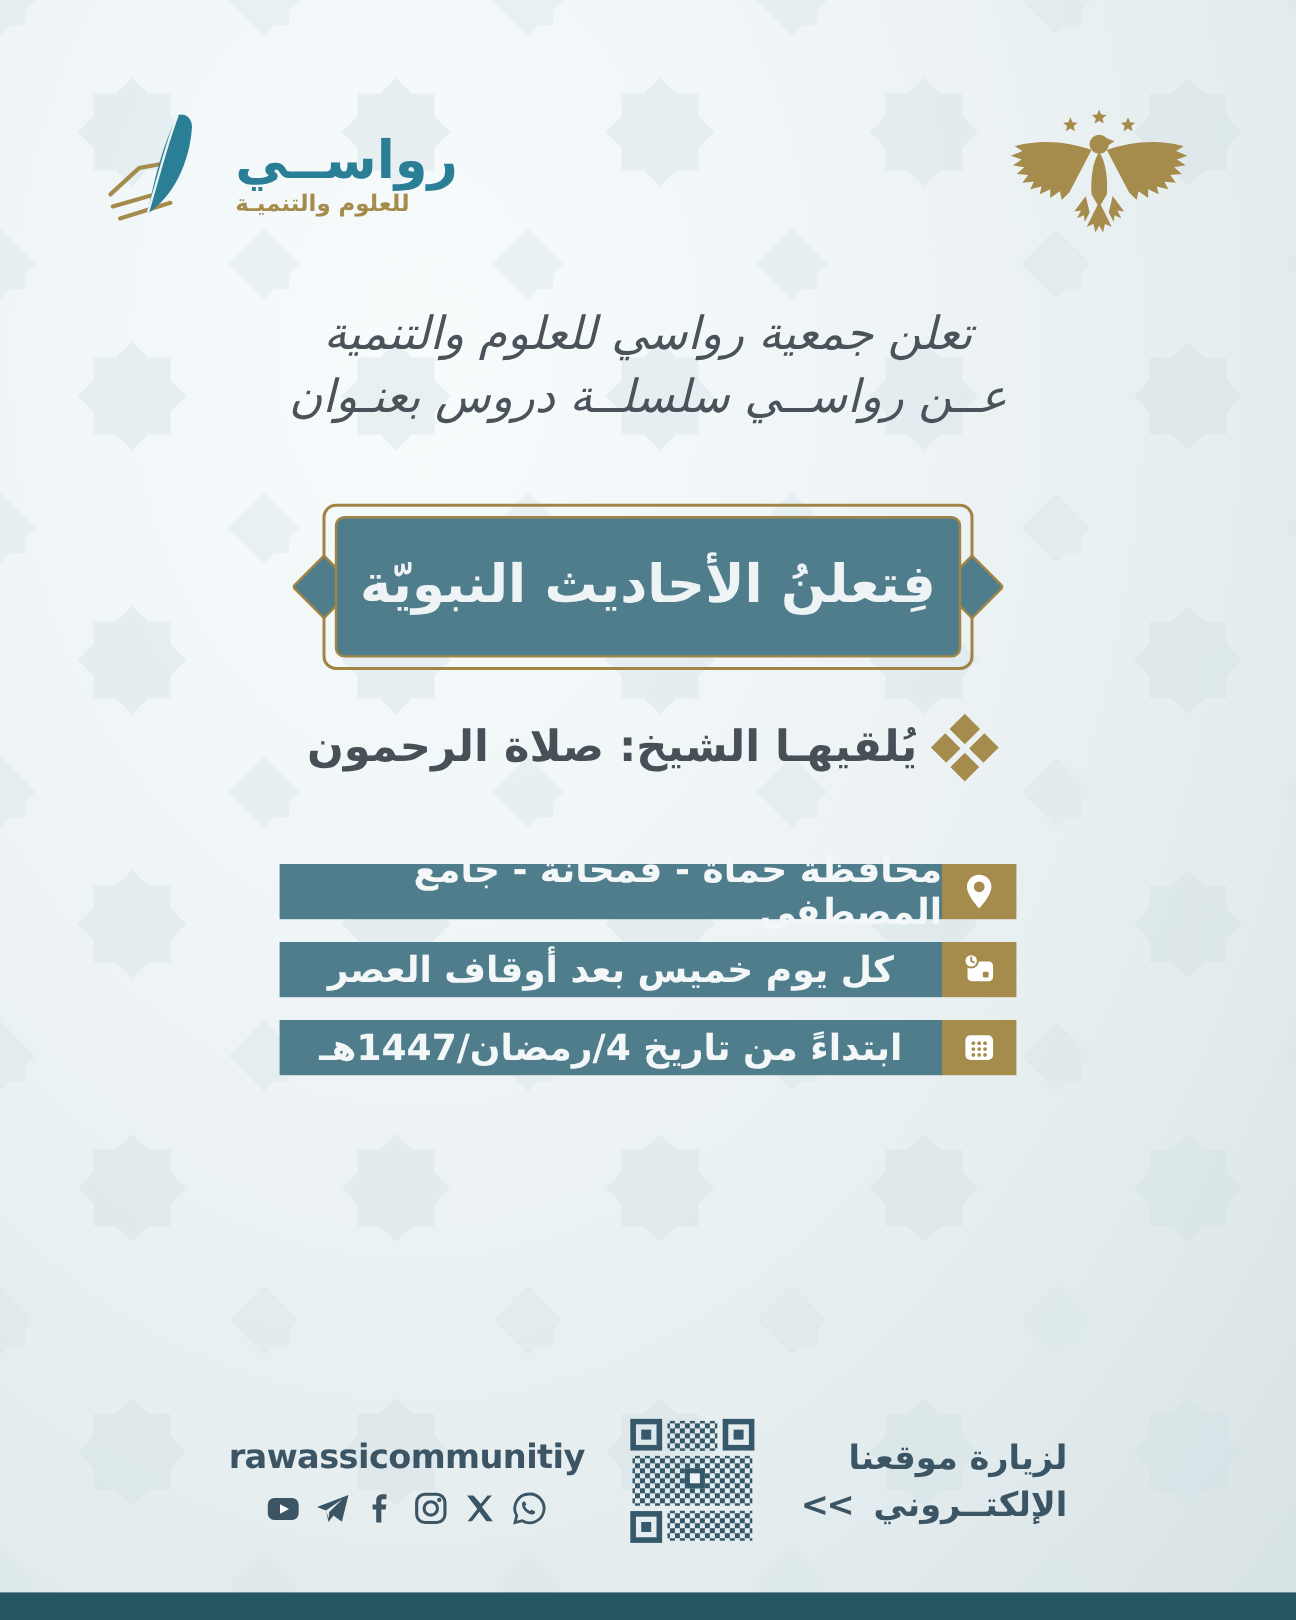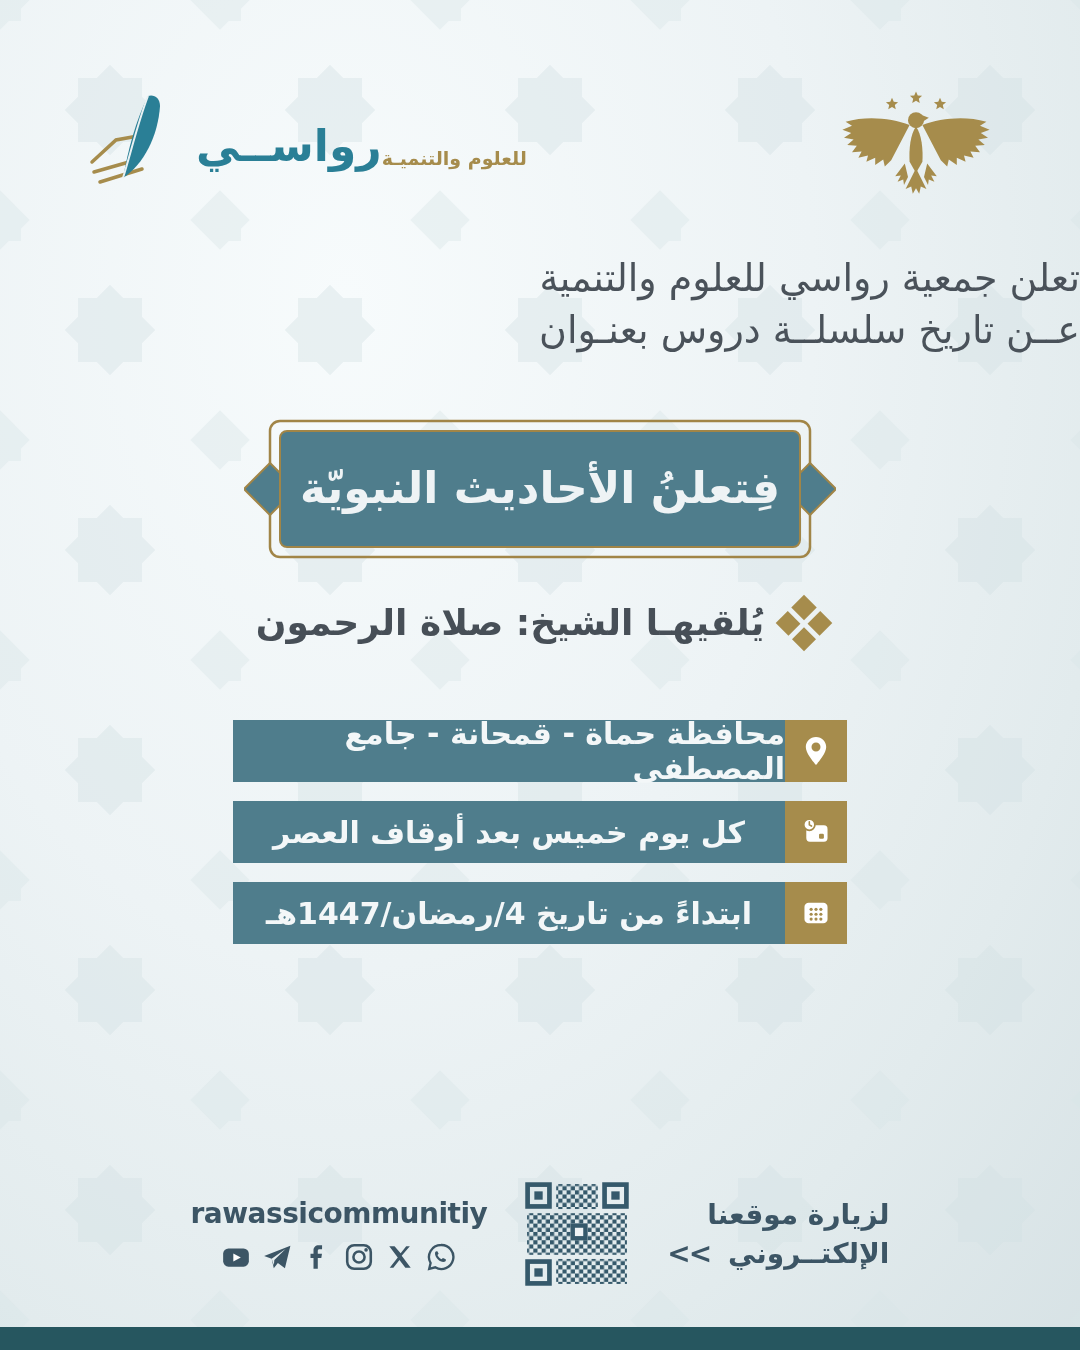--- a/index.html
+++ b/index.html
@@ -5,32 +5,32 @@
   * { margin:0; padding:0; box-sizing:border-box; }
   body { background:#c9d4d7; font-family:"DejaVu Sans","Liberation Sans",sans-serif; }
   .poster {
     position:relative; width:1080px; height:1350px; margin:0 auto; overflow:hidden;
     background:radial-gradient(ellipse at 32% 22%, #f7fbfc 0%, #edf3f5 45%, #e2ebed 75%, #d7e2e5 100%);
   }
   .bg-pattern { position:absolute; inset:0; pointer-events:none; }
 
   
   .rawassi-logo { position:absolute; top:92px; left:86px; display:flex; align-items:center; gap:10px; }
-  .rawassi-text { display:flex; flex-direction:row; align-items:flex-end; }
+  .rawassi-text { display:flex; flex-direction:column; align-items:flex-start; }
   .rawassi-title { color:#2a7f96; font-size:44px; font-weight:bold; line-height:1.05; }
   .rawassi-sub   { color:#a68c4c; font-size:19px; font-weight:bold; margin-top:2px; }
 
   .awqaf-logo { position:absolute; top:84px; right:84px; display:flex; align-items:center; gap:14px; direction:rtl; }
   .awqaf-text { display:flex; flex-direction:column; align-items:center; }
   .awqaf-line { color:#a68c4c; font-size:31px; font-weight:bold; line-height:1.35; }
 
   
   .announcement {
-    position:absolute; top:252px; left:0; width:100%; direction:rtl; 
-    color:#4a525a; font-size:38px; line-height:1.38; letter-spacing:-0.5px;
+    position:absolute; top:252px; left:0; width:100%; direction:rtl; text-align:center;
+    color:#4a525a; font-size:38px; line-height:1.38; letter-spacing:-0.5px;font-style:italic;
   }
 
   
   .title-frame { position:absolute; top:418px; left:50%; transform:translateX(-50%); width:592px; height:142px; }
   .title-frame svg { position:absolute; inset:0; }
   .title-text {
     position:absolute; inset:0; display:flex; align-items:center; justify-content:center;
     color:#eef3f5; font-size:44px; font-weight:bold; direction:rtl; padding-bottom:4px;
   }
 
@@ -39,21 +39,21 @@
     position:absolute; top:602px; left:0; width:100%; direction:rtl;
     display:flex; align-items:center; justify-content:center; gap:20px;
   }
   .diamond-grid { width:40px; height:40px; transform:rotate(45deg); display:grid;
     grid-template-columns:1fr 1fr; grid-template-rows:1fr 1fr; gap:5px; flex:0 0 auto; }
   .diamond-grid span { background:#a68c4c; }
   .lecturer-text { color:#474f57; font-size:36px; font-weight:bold; letter-spacing:-0.5px; }
 
   
   .bars { position:absolute; top:720px; left:233px; width:614px; }
-  .bar { display:flex; height:62px; margin-bottom:19px; }
+  .bar { display:flex; height:46px; margin-bottom:19px; }
   .bar-text {
     flex:1; background:#4f7d8c; color:#f3f7f8; direction:rtl;
     display:flex; align-items:center; justify-content:center;
     font-size:30px; font-weight:bold; letter-spacing:-0.5px;
   }
   .bar-icon { width:62px; background:#a68c4c; display:flex; align-items:center; justify-content:center; }
 
   
   .footer { position:absolute; top:1182px; left:0; width:100%;
     display:flex; align-items:center; justify-content:center; gap:38px; }
@@ -120,21 +120,21 @@
         <path d="M100,52 c7,10 9,28 8,44 l-8,14 -8,-14 c-1,-16 1,-34 8,-44 Z"></path>
         <path d="M100,104 l-13,26 7,-3 2,9 4,-7 4,7 2,-9 7,3 Z"></path>
         <path d="M86,98 l-12,16 7,-1 -4,8 7,-3 1,7 5,-10 Z"></path>
         <path d="M114,98 l12,16 -7,-1 4,8 -7,-3 -1,7 -5,-10 Z"></path>
       </g>
     </svg>
   </div>
 
   <div class="announcement">
     <div>تعلن جمعية رواسي للعلوم والتنمية</div>
-    <div>عــن تاريخ سلسلــة دروس بعنـوان</div>
+    <div>عــن رواســي سلسلــة دروس بعنـوان</div>
   </div>
 
   <div class="title-frame">
     <svg viewBox="0 0 592 142" width="592" height="142">
       <rect x="26" y="3" width="540" height="136" rx="10" fill="none" stroke="#a18547" stroke-width="2.5"></rect>
       <polygon points="26,45 0,71 26,97 52,71" fill="#4f7d8c" stroke="#a18547" stroke-width="2"></polygon>
       <polygon points="566,45 592,71 566,97 540,71" fill="#4f7d8c" stroke="#a18547" stroke-width="2"></polygon>
       <rect x="36" y="13" width="520" height="116" rx="7" fill="#4f7d8c" stroke="#a18547" stroke-width="2"></rect>
     </svg>
     <div class="title-text">فِتعلنُ الأحاديث النبويّة</div>

